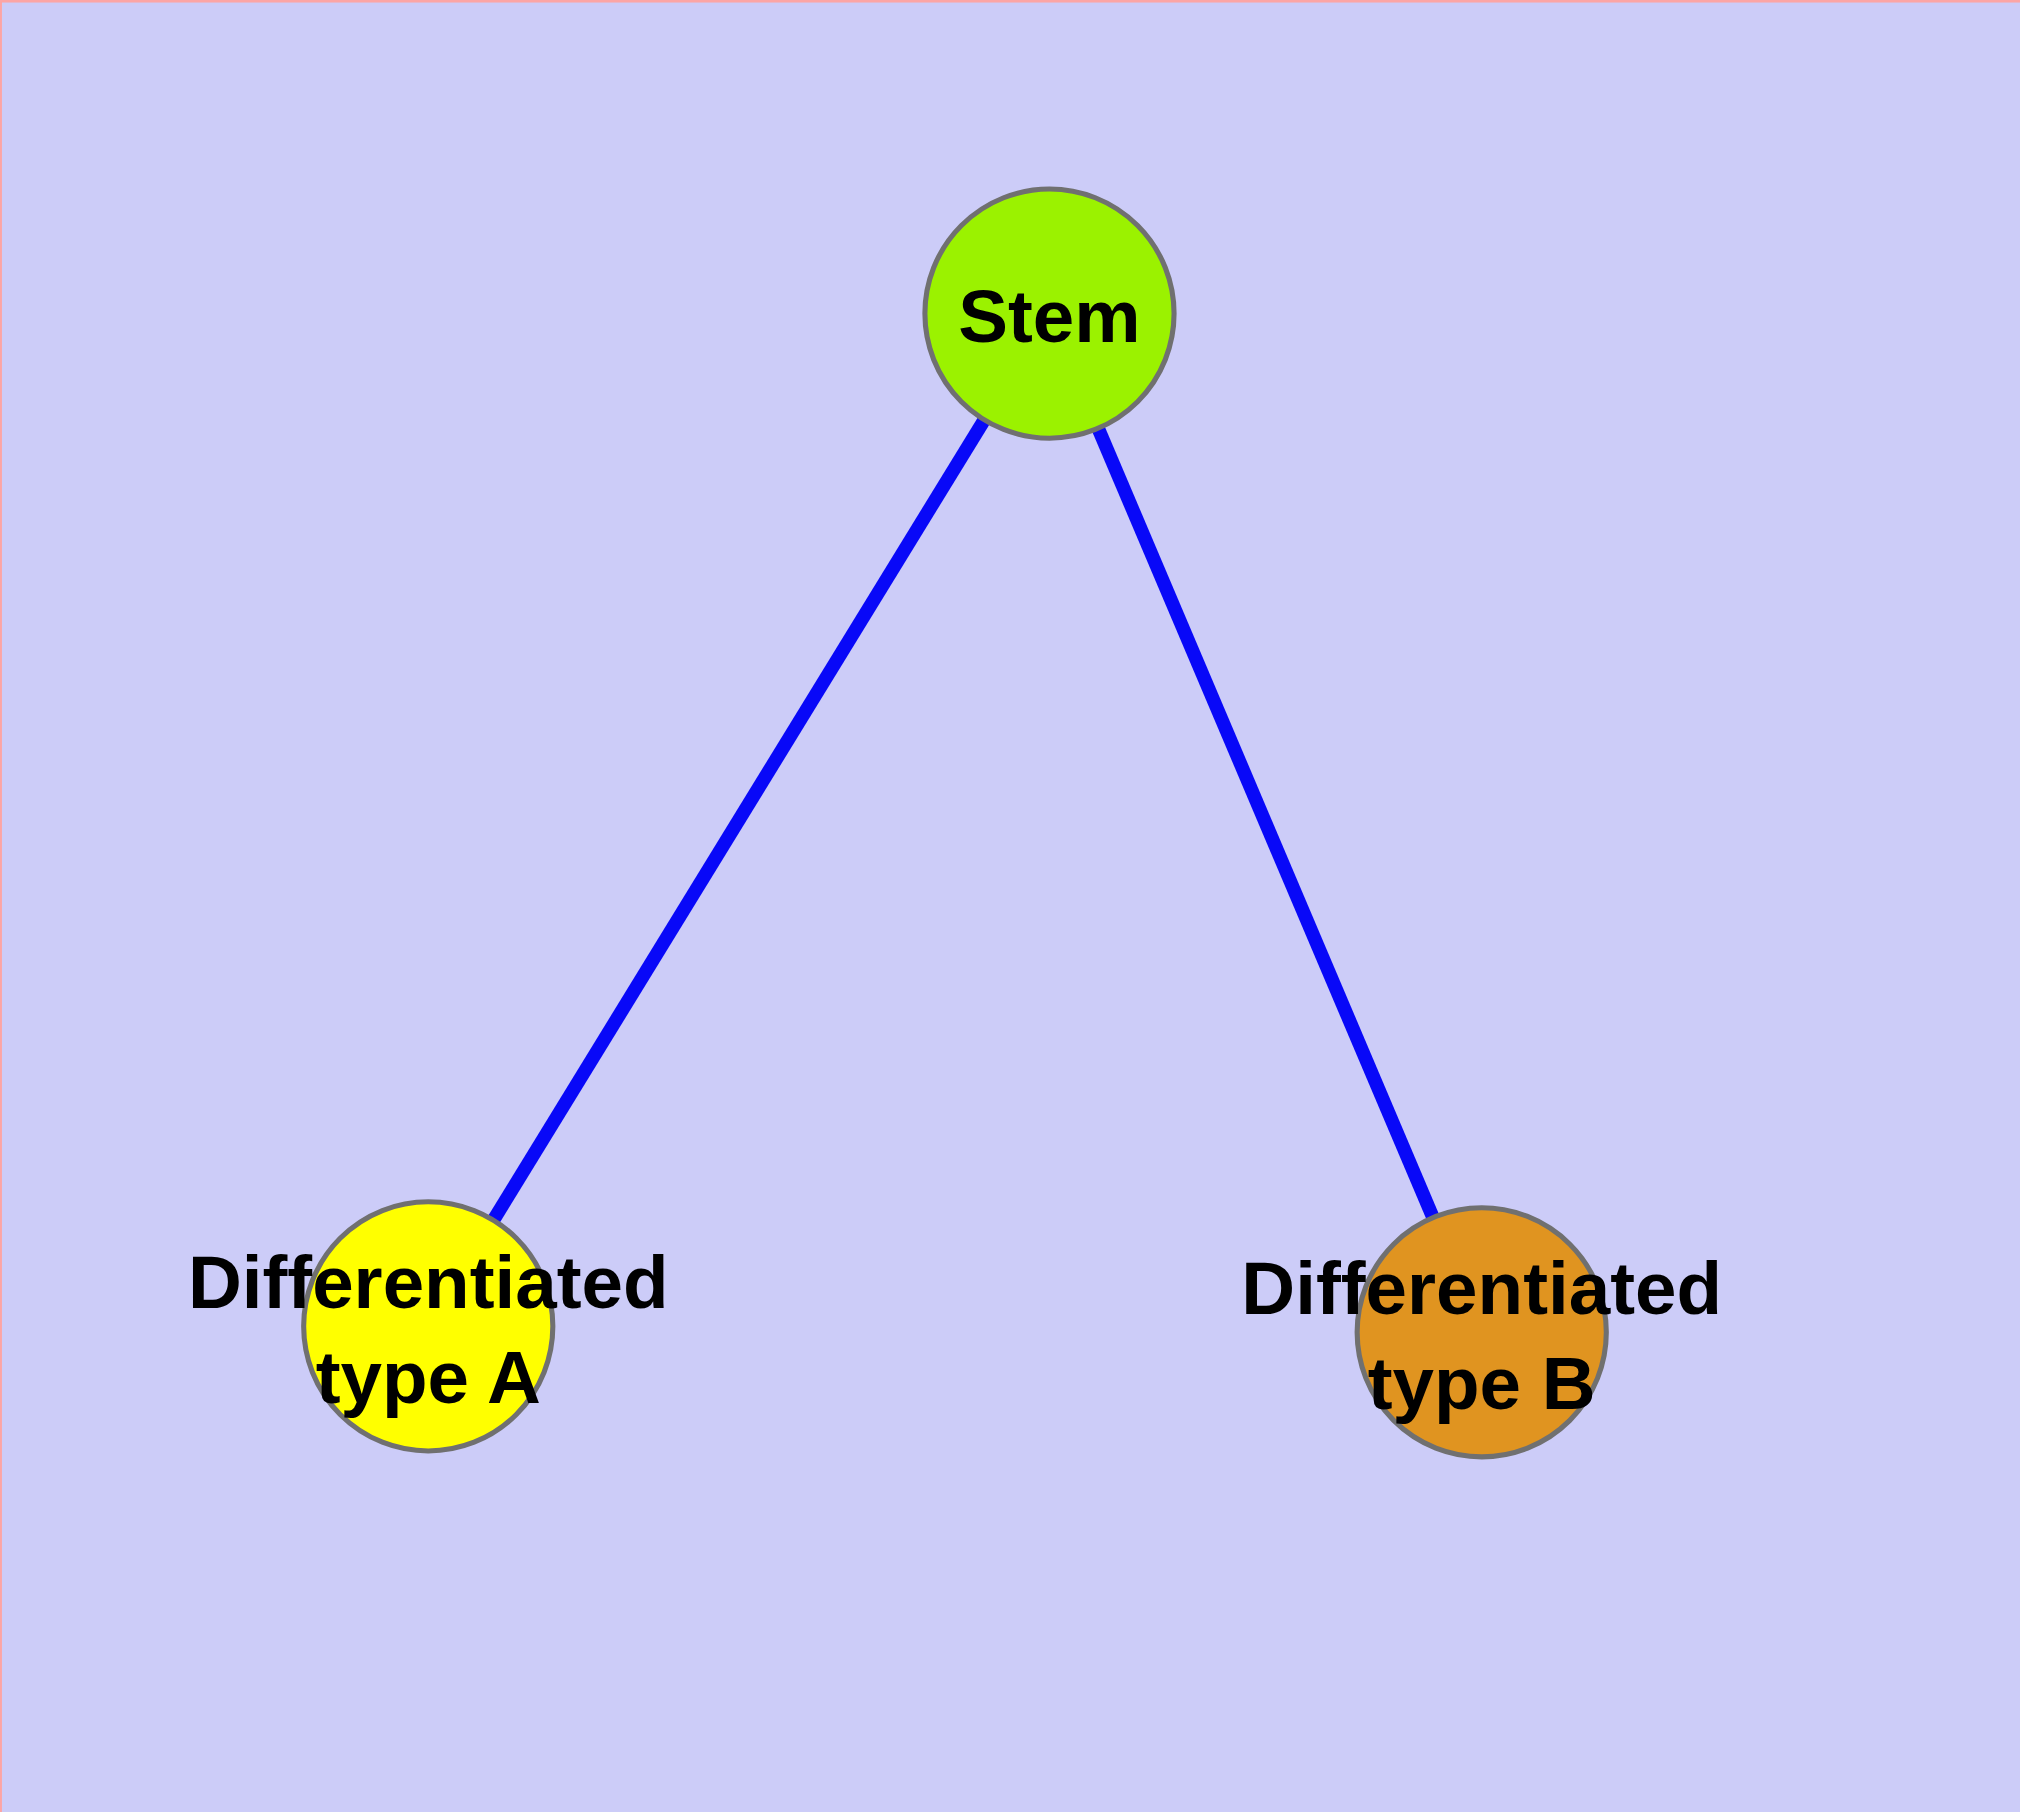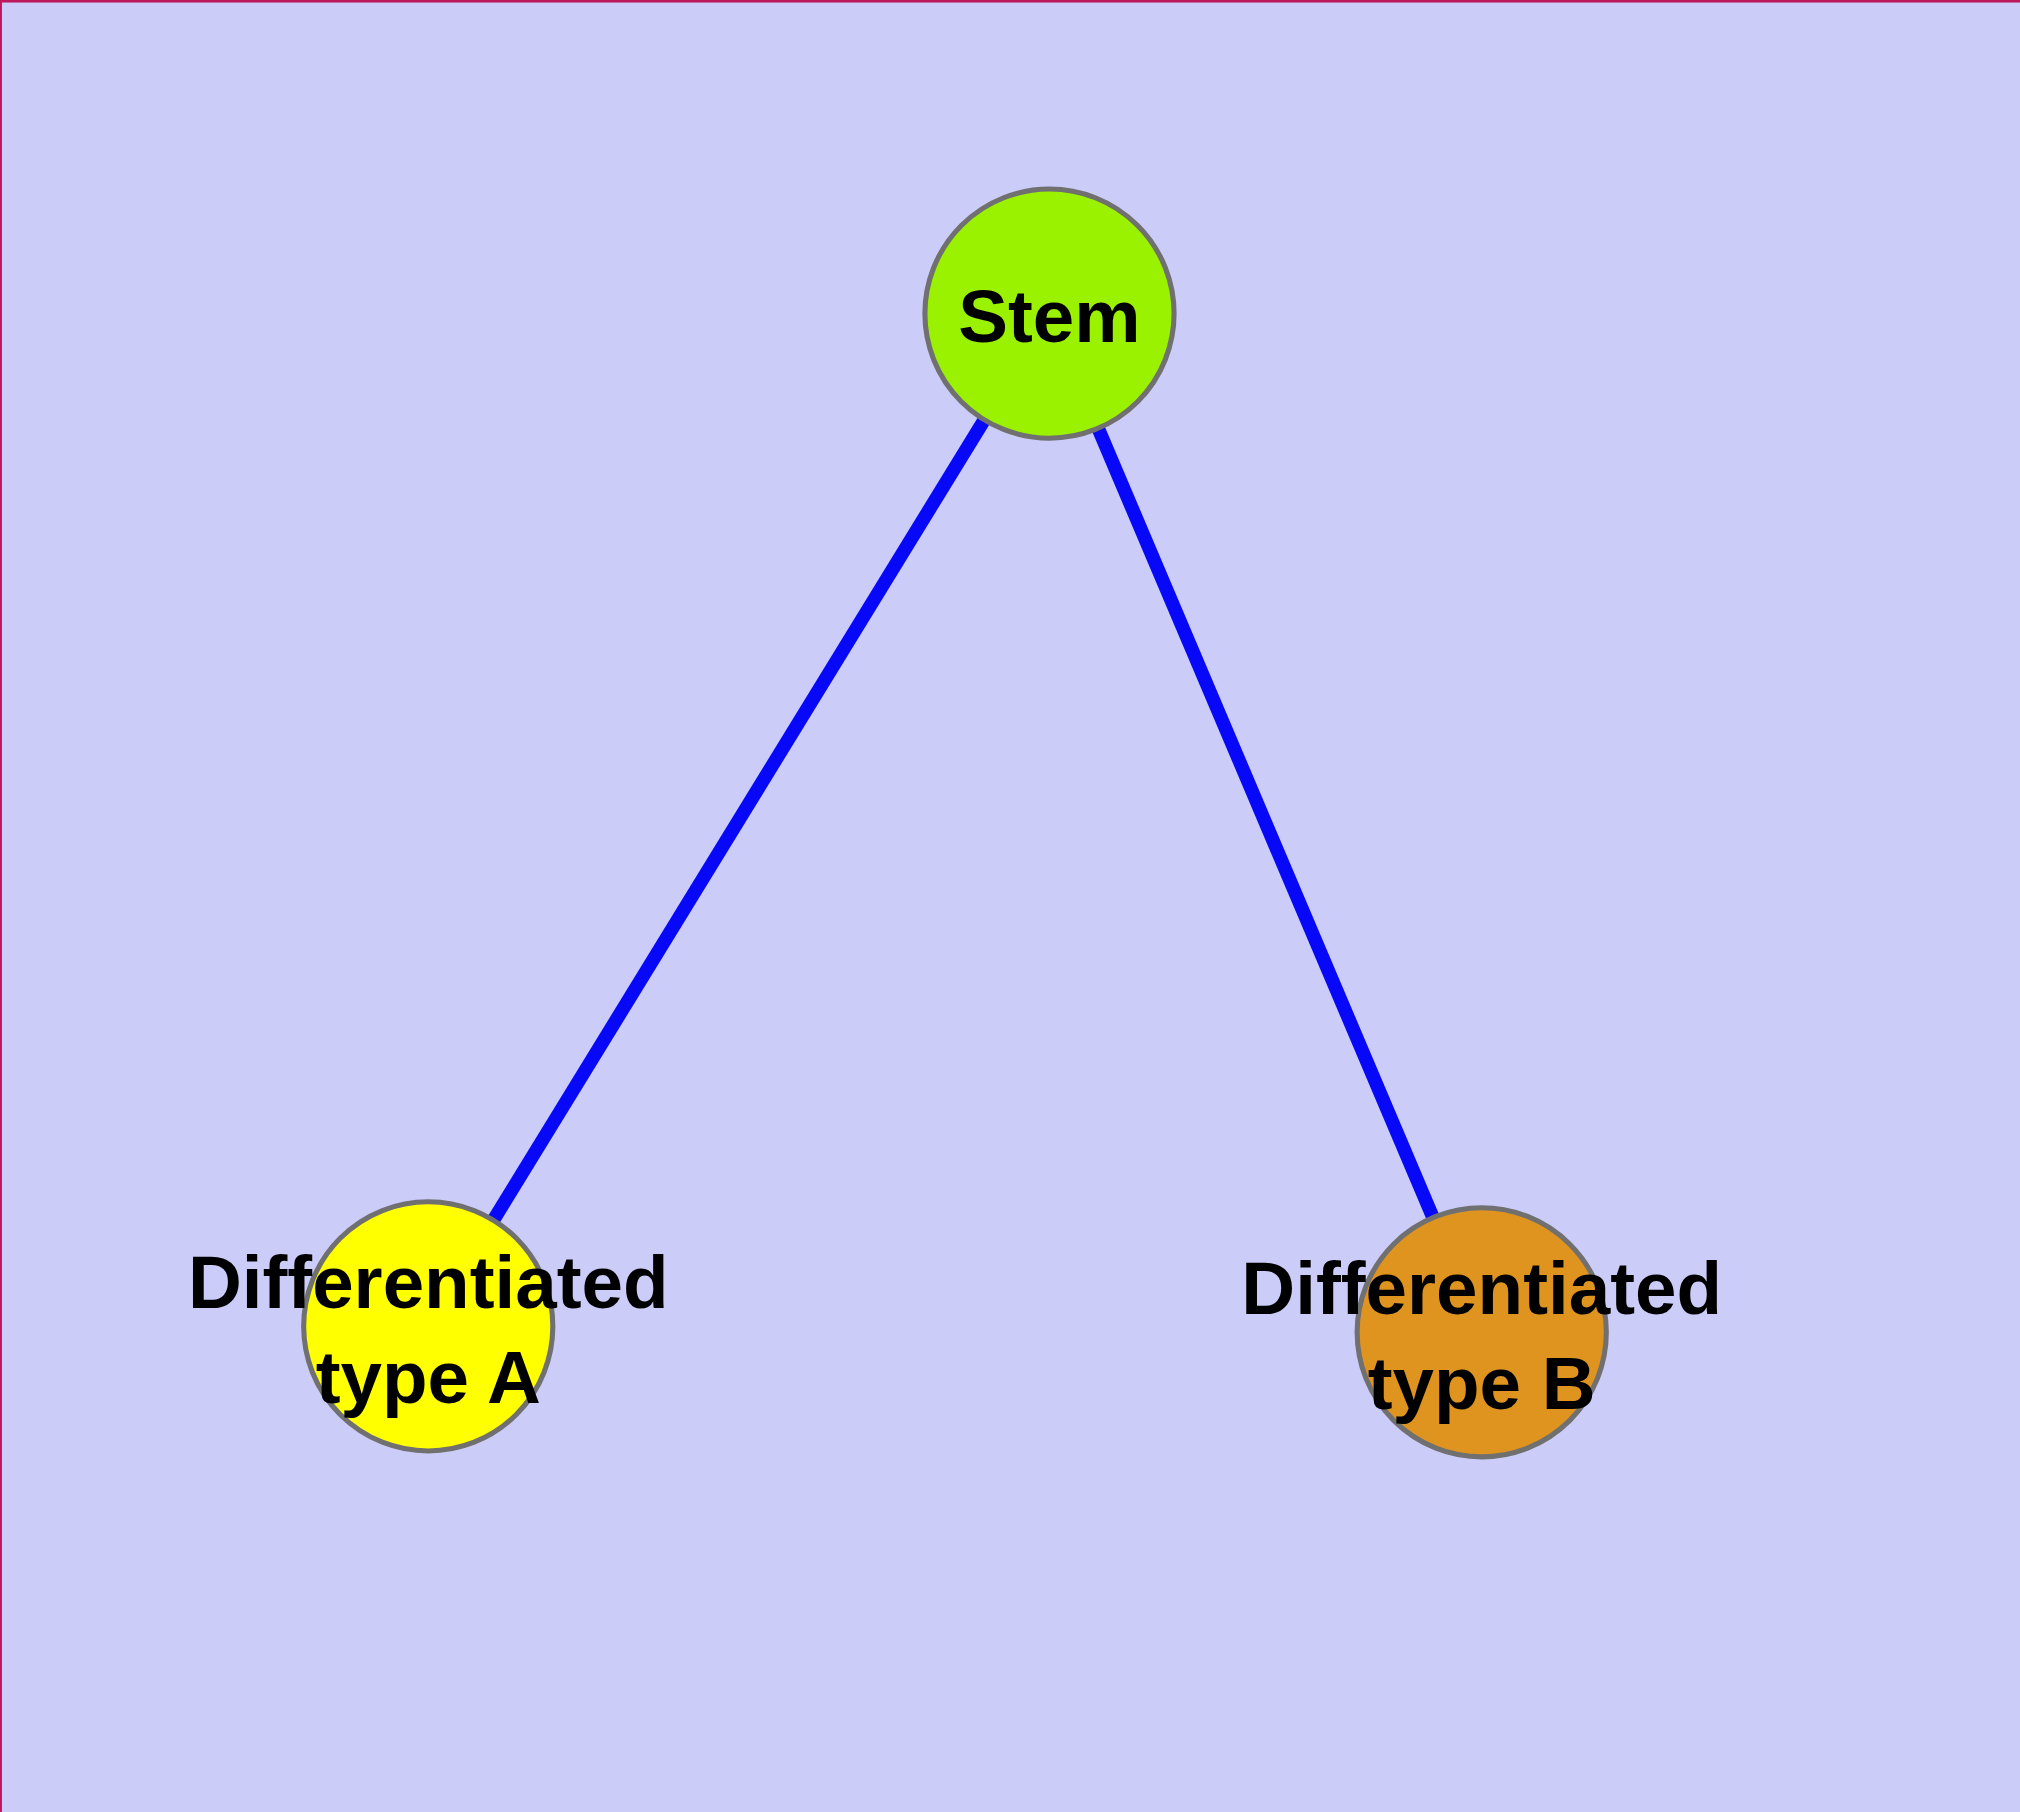--- a/index.html
+++ b/index.html
@@ -4,21 +4,21 @@
 <style>
   html, body {
     margin: 0;
     padding: 0;
     background: #ffffff;
   }
   .stage {
     position: relative;
     width: 2021px;
     height: 1812px;
-    background: #be185d;
+    background: #fca5a5;
     overflow: hidden;
     font-family: "Liberation Sans", sans-serif;
   }
   .stage svg {
     position: absolute;
     top: 0;
     left: 0;
     width: 100%;
     height: 100%;
     display: block;

